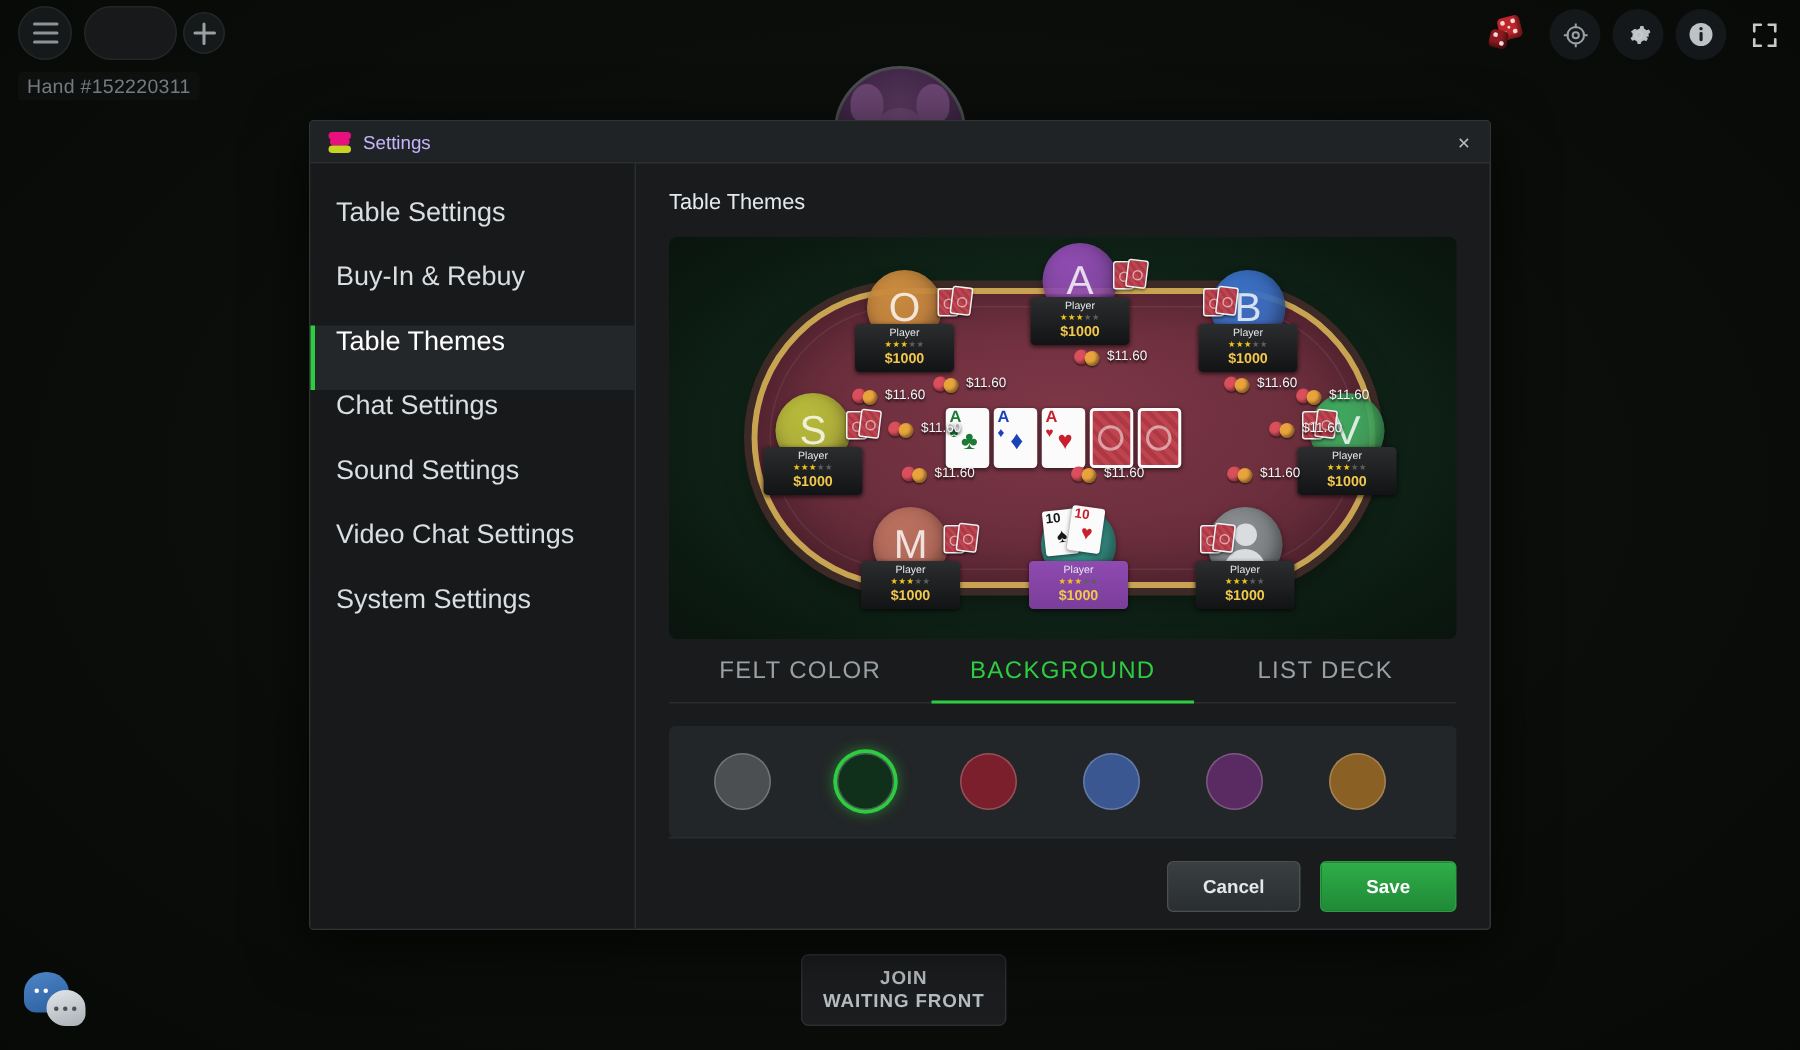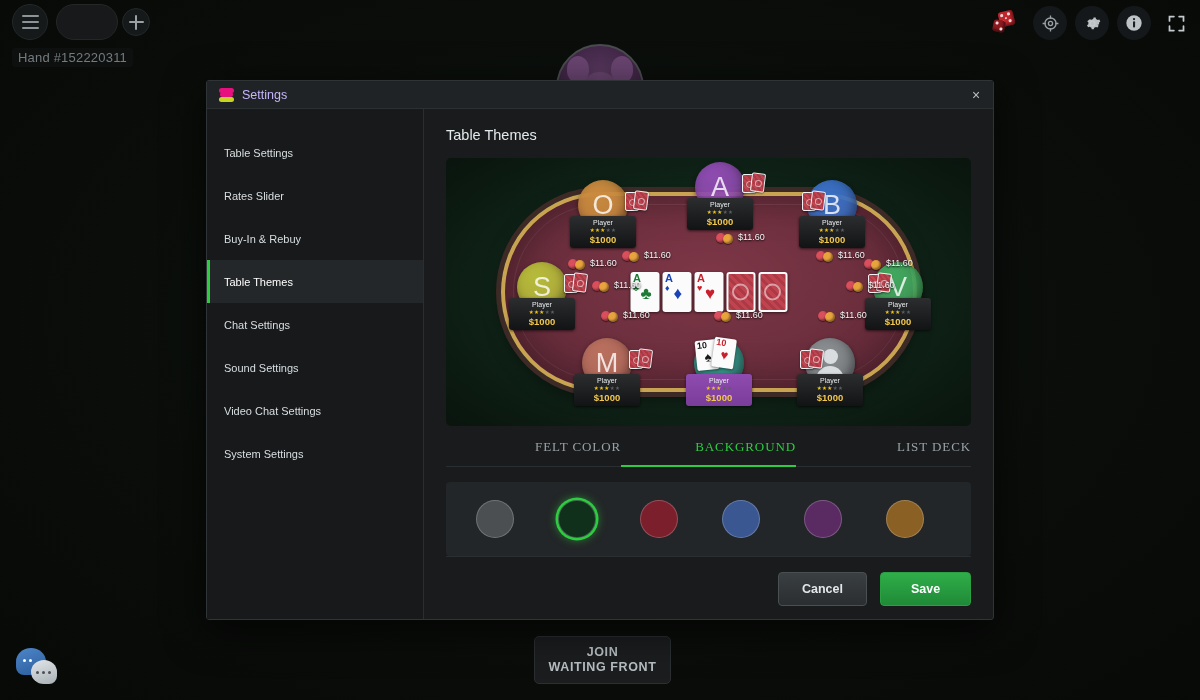--- a/index.html
+++ b/index.html
@@ -107,22 +107,22 @@
   #dialog-close {
     margin-left: auto; width: 34px; height: 28px; display: flex;
     align-items: center; justify-content: center; color: #b9bfc2; font-size: 14px;
   }
 
   #dialog-body { flex: 1; display: flex; min-height: 0; }
 
   #settings-sidebar { width: 217px; background: #17191b; border-right: 1px solid #2a2e30;
     padding-top: 22px; flex: none; }
   .sidebar-item {
-    height: 43px; display: flex; align-items: center; padding-left: 17px;
-    font-size: 11px; color: #d9dee1; position: relative; cursor: pointer;
+    height: 43px; display: flex; padding-left: 17px;
+    font-size: 18px; color: #d9dee1; position: relative; cursor: pointer;
   }
   .sidebar-item.active { background: #242729; color: #fff; }
   .sidebar-item.active::before {
     content: ''; position: absolute; left: 0; top: 0; bottom: 0; width: 3px; background: #2ecc40;
   }
 
   #settings-content { flex: 1; padding: 18px 22px 0 22px; display: flex; flex-direction: column; min-width: 0; }
   #content-title { font-size: 14.5px; color: #e4e9ec; margin-bottom: 15px; }
 
   
@@ -191,22 +191,22 @@
   .card .suit-sm { position: absolute; left: 3px; top: 12px; font-size: 9px; line-height: 9px; }
   .card .suit-big { position: absolute; left: 50%; top: 55%; transform: translate(-35%,-50%); font-size: 17px; }
   .card.back { background: repeating-linear-gradient(45deg,#c0434f 0 3px,#ab3a45 3px 6px);
     border: 2px solid #fbfbfb; }
   .card.back .ring { position: absolute; left: 50%; top: 50%; transform: translate(-50%,-50%);
     width: 17px; height: 17px; border-radius: 50%; border: 2.5px solid rgba(255,255,255,.5); }
 
   
   #theme-tabs { display: flex; border-bottom: 1px solid #2a2e30; flex: none; }
   .theme-tab {
-    flex: 1; text-align: right; padding: 13px 0 11px; font-size: 13px;
-    letter-spacing: .9px; color: #9aa1a5; cursor: pointer; position: relative; font-family: Liberation Serif, serif;
+    flex: 1; text-align: center; padding: 13px 0 11px; font-size: 16px;
+    letter-spacing: .9px; color: #9aa1a5; cursor: pointer; position: relative;
   }
   .theme-tab.active { color: #2ecc40; }
   .theme-tab.active::after {
     content: ''; position: absolute; left: 0; right: 0; bottom: -1px; height: 2px; background: #2ecc40;
   }
 
   #swatch-panel {
     margin-top: 15px; background: #232628; border-radius: 4px; height: 74px;
     display: flex; align-items: center; padding: 0 30px; gap: 44px; flex: none;
   }
@@ -325,23 +325,20 @@
     <span id="dialog-close">×</span>
   </div>
 
   <div id="dialog-body">
 
     <div id="settings-sidebar">
       <div class="sidebar-item">
         <span>Table Settings</span>
       </div>
       <div class="sidebar-item">
-        <span>Rates Slider</span>
-      </div>
-      <div class="sidebar-item">
         <span>Buy-In &amp; Rebuy</span>
       </div>
       <div class="sidebar-item active">
         <span>Table Themes</span>
       </div>
       <div class="sidebar-item">
         <span>Chat Settings</span>
       </div>
       <div class="sidebar-item">
         <span>Sound Settings</span>

